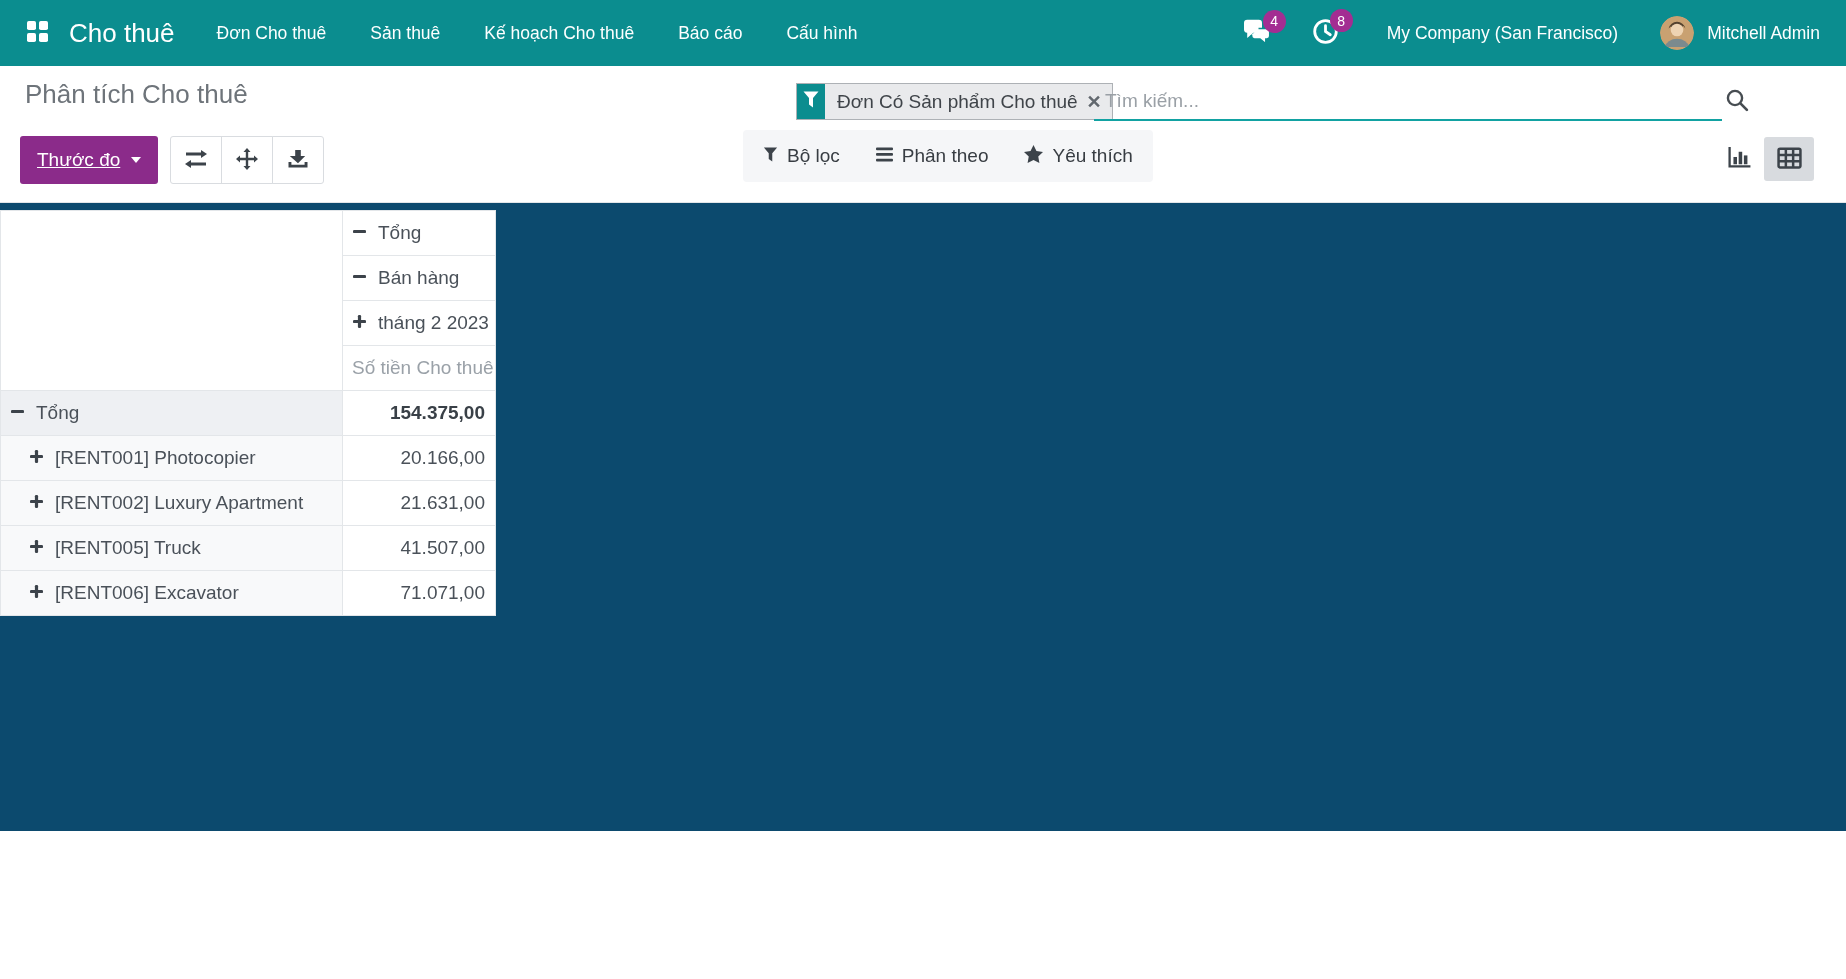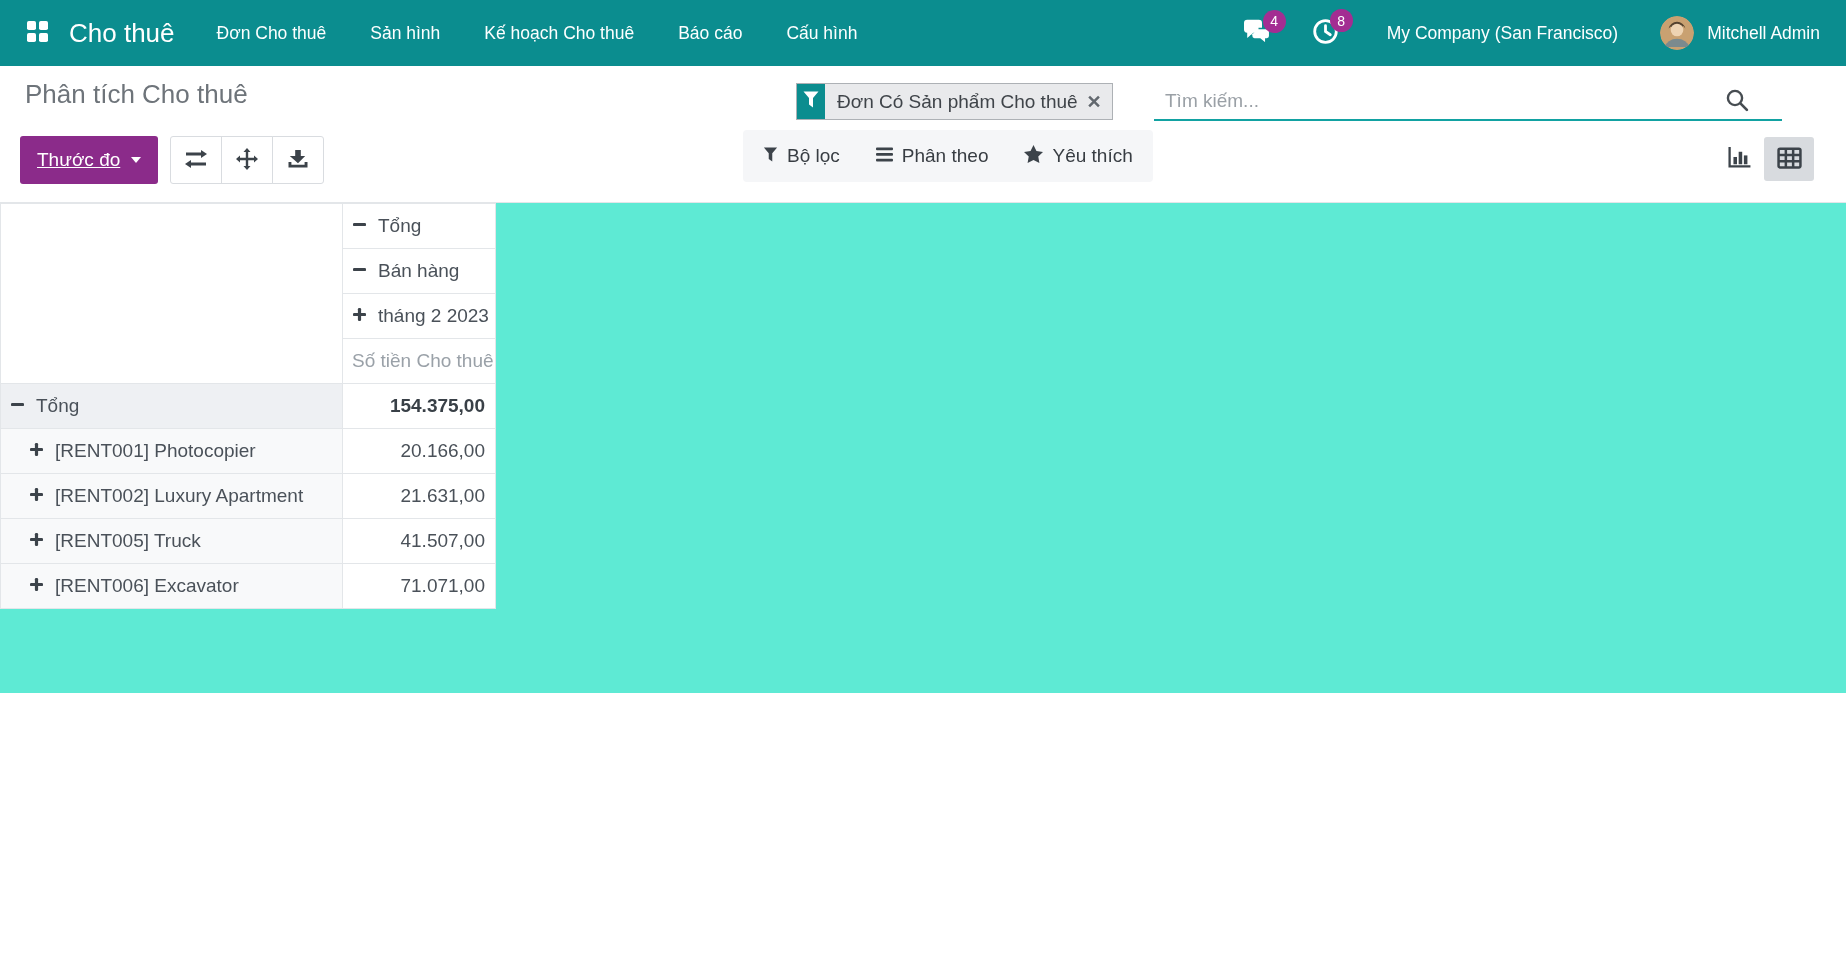--- a/index.html
+++ b/index.html
@@ -1,17 +1,17 @@
 <!DOCTYPE html>
 <html><head>
 <meta charset="utf-8">
 <style>
   * { margin:0; padding:0; box-sizing:border-box; }
   html,body { width:1846px; height:979px; background:#fff; font-family:"Liberation Sans", sans-serif; }
-  .page { position:relative; width:1846px; height:693px; overflow:hidden; background:#5eead4; }
+  .page { position:relative; width:1846px; height:831px; overflow:hidden; background:#0c4a6e; }
 
   
   .topbar { position:absolute; left:0; top:0; width:1846px; height:66px; background:#0b8d8f;
             display:flex; align-items:center; padding:0 26px; color:#fff; }
   .apps-btn { background:none; border:none; cursor:pointer; display:flex; align-items:center; }
   .brand { font-size:26px; font-weight:500; color:#fff; margin-left:20px; text-decoration:none; white-space:nowrap; }
   .menu { display:flex; gap:44px; margin-left:42px; }
   .menu a { color:#fdffff; font-size:17.5px; text-decoration:none; white-space:nowrap; }
   .nav-right { margin-left:auto; display:flex; align-items:center; }
   .icon-btn { position:relative; background:none; border:none; cursor:pointer; display:flex; align-items:center; }
@@ -40,40 +40,40 @@
   .btn-group button:first-child { border-radius:3px 0 0 3px; margin-left:0; }
   .btn-group button:last-child { border-radius:0 3px 3px 0; }
 
   
   .facet { position:absolute; left:748px; top:17px; height:37px; background:#e9eaec;
            border:1px solid #adb1b5; display:flex; align-items:stretch;margin-left:48px; }
   .facet-iconbox { width:28px; background:#0b8d8f; display:flex; align-items:center; justify-content:center; }
   .facet-label { display:flex; align-items:center; padding:0 4px 0 12px; font-size:19px; color:#3f4449; white-space:nowrap; }
   .facet-remove { display:flex; align-items:center; padding:0 10px 0 5px; font-size:18px; font-weight:700;
                   color:#62686e; cursor:pointer; }
-  .search-input { position:absolute; left:1154px; top:17px; width:628px; height:38px; border:none;
+  .search-input { position:absolute; left:1094px; top:17px; width:628px; height:38px; border:none;
                   border-bottom:2px solid #12a2a2; outline:none; font-size:19px; color:#333;
                   padding:0 0 0 11px; font-family:"Liberation Sans", sans-serif; background:transparent; }
   .search-input::placeholder { color:#9aa0a6; }
   .search-btn { position:absolute; left:1725px; top:22px; background:none; border:none; cursor:pointer; }
 
   
   .filter-menus { position:absolute; left:743px; top:64px; height:52px; background:#f5f6f8; border-radius:4px;
                   display:flex; align-items:center; padding:0 20px; gap:36px; }
   .filter-menus button { background:none; border:none; display:flex; align-items:center; gap:9px;
                          font-size:19px; color:#383d43; cursor:pointer; font-family:Liberation Sans, sans-serif; white-space:nowrap; }
 
   
   .view-switcher { position:absolute; left:1714px; top:71px; display:flex; }
   .vs-btn { width:50px; height:44px; background:#fff; border:none; border-radius:3px;
             display:flex; align-items:center; justify-content:center; cursor:pointer; }
   .vs-btn.active { background:#d8dbdf; }
 
   
-  table.pivot { position:absolute; left:0; top:203px; border-collapse:collapse; table-layout:fixed;border-radius:25px; }
+  table.pivot { position:absolute; left:0; top:210px; border-collapse:collapse; table-layout:fixed;border-radius:25px; }
   table.pivot th, table.pivot td { border:1px solid #e3e6e9; height:45px; font-size:19px; font-weight:400; }
   col.c-rowhead { width:342px; }
   col.c-val { width:153px; }
   th.empty-cell { background:#fff; }
   th.col-head { background:#fff; text-align:left; }
   .cell-flex { display:flex; align-items:center; gap:11px; padding-left:9px; color:#4a5159; }
   th.measure-head .cell-flex span { color:#9aa1a8; }
   tbody th.row-head { background:#f8f9fa; text-align:left; }
   tbody tr.total-row th.row-head { background:#eef0f3; }
   tbody .cell-flex.indent1 { padding-left:28px; }
@@ -92,21 +92,21 @@
             <rect x="1" y="1" width="9" height="9" rx="1.8"></rect>
             <rect x="13" y="1" width="9" height="9" rx="1.8"></rect>
             <rect x="1" y="13" width="9" height="9" rx="1.8"></rect>
             <rect x="13" y="13" width="9" height="9" rx="1.8"></rect>
           </svg>
       </span>
     </button>
     <a class="brand" href="#">Cho thuê</a>
     <div class="menu">
       <a href="#">Đơn Cho thuê</a>
-      <a href="#">Sản hình</a>
+      <a href="#">Sản thuê</a>
       <a href="#">Kế hoạch Cho thuê</a>
       <a href="#">Báo cáo</a>
       <a href="#">Cấu hình</a>
     </div>
     <div class="nav-right">
       <button class="icon-btn chat">
         <span>
           <svg width="30" height="26" viewBox="0 0 30 26">
             <path d="M2 4 a3.2 3.2 0 0 1 3.2 -3.2 h11.6 a3.2 3.2 0 0 1 3.2 3.2 v6.6 a3.2 3.2 0 0 1 -3.2 3.2 h-5.4 l-6.2 5.2 v-5.2 h-0.2 a3.2 3.2 0 0 1 -3 -3.2 z" fill="#fff"></path>
             <path d="M16.5 9.5 h8.3 a3 3 0 0 1 3 3 v4.6 a3 3 0 0 1 -3 3 h-0.9 v4.9 l-5.9 -4.9 h-5.5 a3 3 0 0 1 -3 -3 v-1.2" fill="#fff" stroke="#0b8d8f" stroke-width="1.7"></path>

